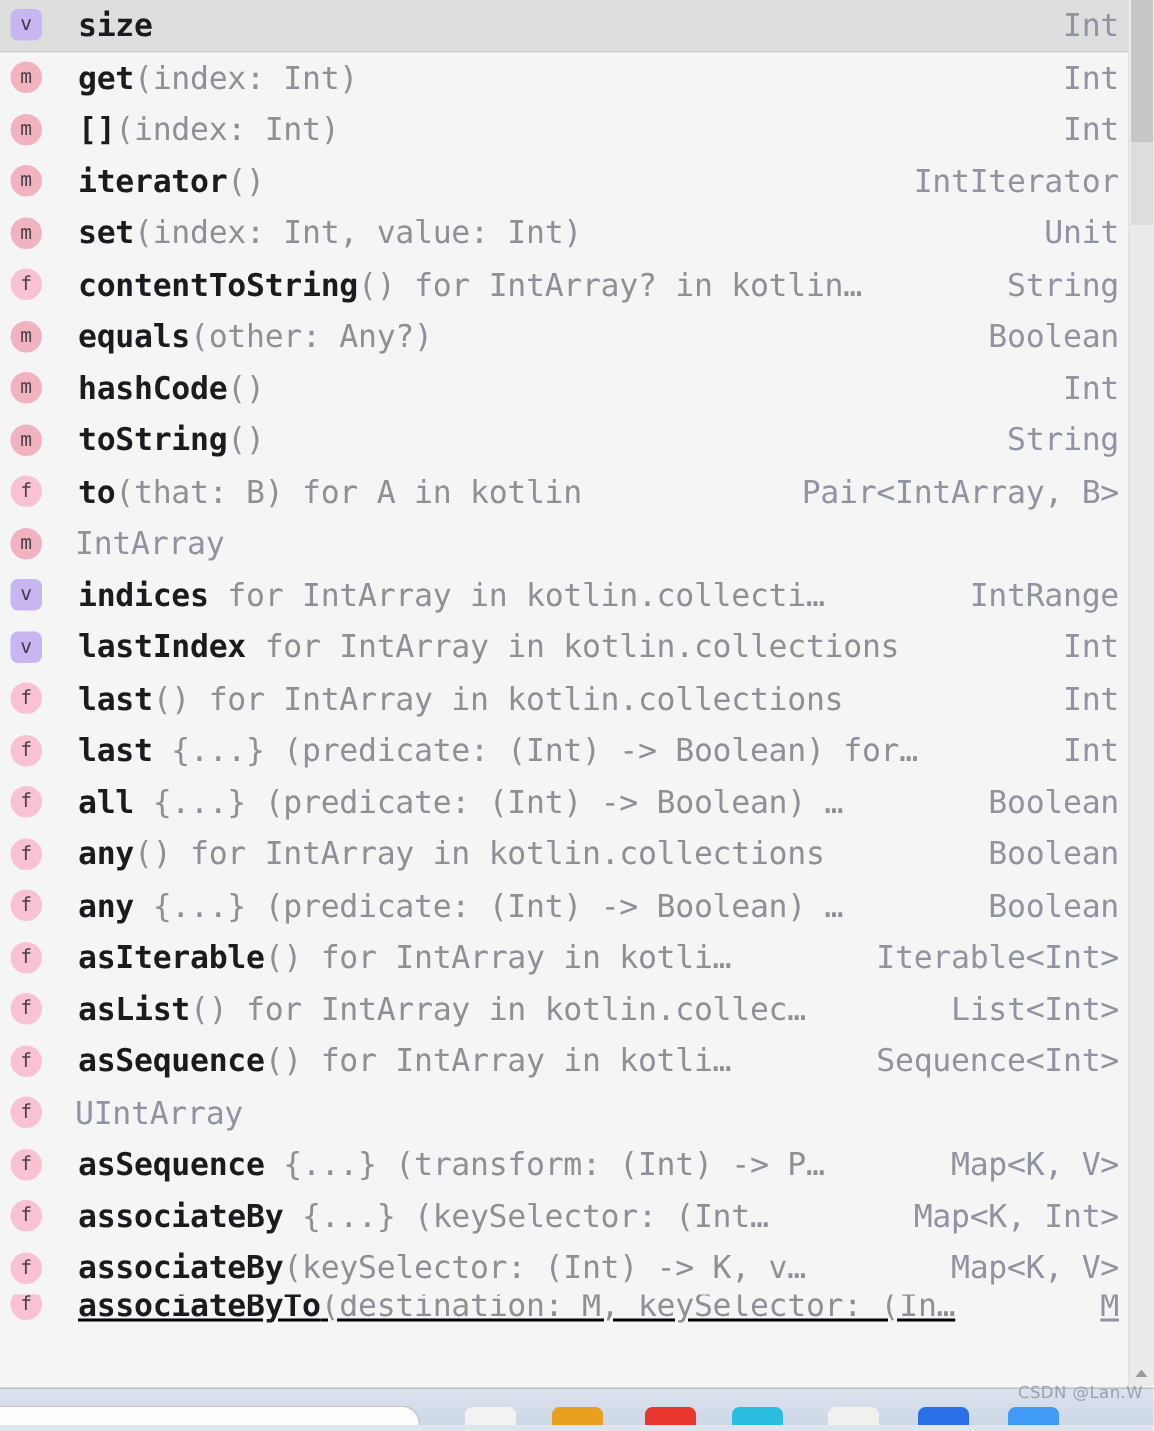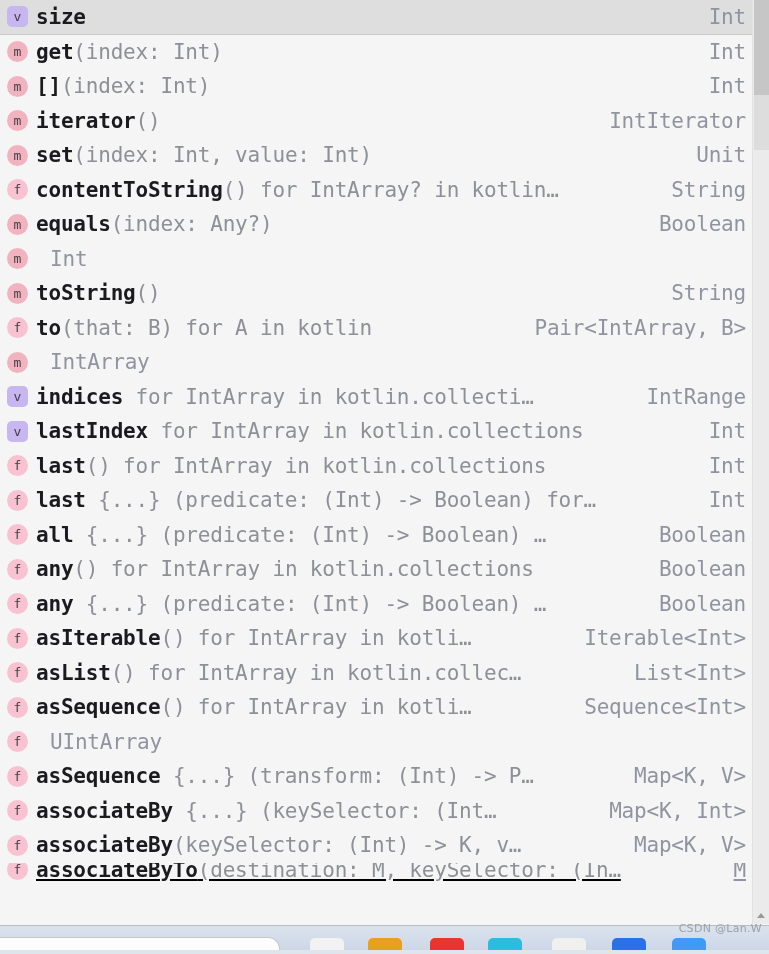--- a/index.html
+++ b/index.html
@@ -103,20 +103,21 @@
   }
   .icon.icon-template svg { display:block; }
 
   
   .label {
     flex: 1 1 auto;
     overflow: hidden;
     font-size: 21px;
     line-height: 26px;
     letter-spacing: -0.2px;
+    margin-left: 16px;
   }
   .label .name {
     color: #1b1b1f;
     font-weight: bold;
   }
   .label .tail {
     color: #8d9096;
     font-weight: normal;
     text-align: center;
   }
@@ -258,25 +259,26 @@
           <span class="label"><span class="name">set</span><span class="tail">(index: Int, value: Int)</span></span>
           <span class="type">Unit</span>
         </div>
         <div class="row">
           <span class="icon icon-function">f</span>
           <span class="label"><span class="name">contentToString</span><span class="tail">() for IntArray? in kotlin…</span></span>
           <span class="type">String</span>
         </div>
         <div class="row">
           <span class="icon icon-method">m</span>
-          <span class="label"><span class="name">equals</span><span class="tail">(index: Any?)</span></span>
+          <span class="label"><span class="name">equals</span><span class="tail">(other: Any?)</span></span>
           <span class="type">Boolean</span>
         </div>
         <div class="row">
           <span class="icon icon-method">m</span>
+          <span class="label"><span class="name">hashCode</span><span class="tail">()</span></span>
           <span class="type">Int</span>
         </div>
         <div class="row">
           <span class="icon icon-method">m</span>
           <span class="label"><span class="name">toString</span><span class="tail">()</span></span>
           <span class="type">String</span>
         </div>
         <div class="row">
           <span class="icon icon-function">f</span>
           <span class="label"><span class="name">to</span><span class="tail">(that: B) for A in kotlin</span></span>

